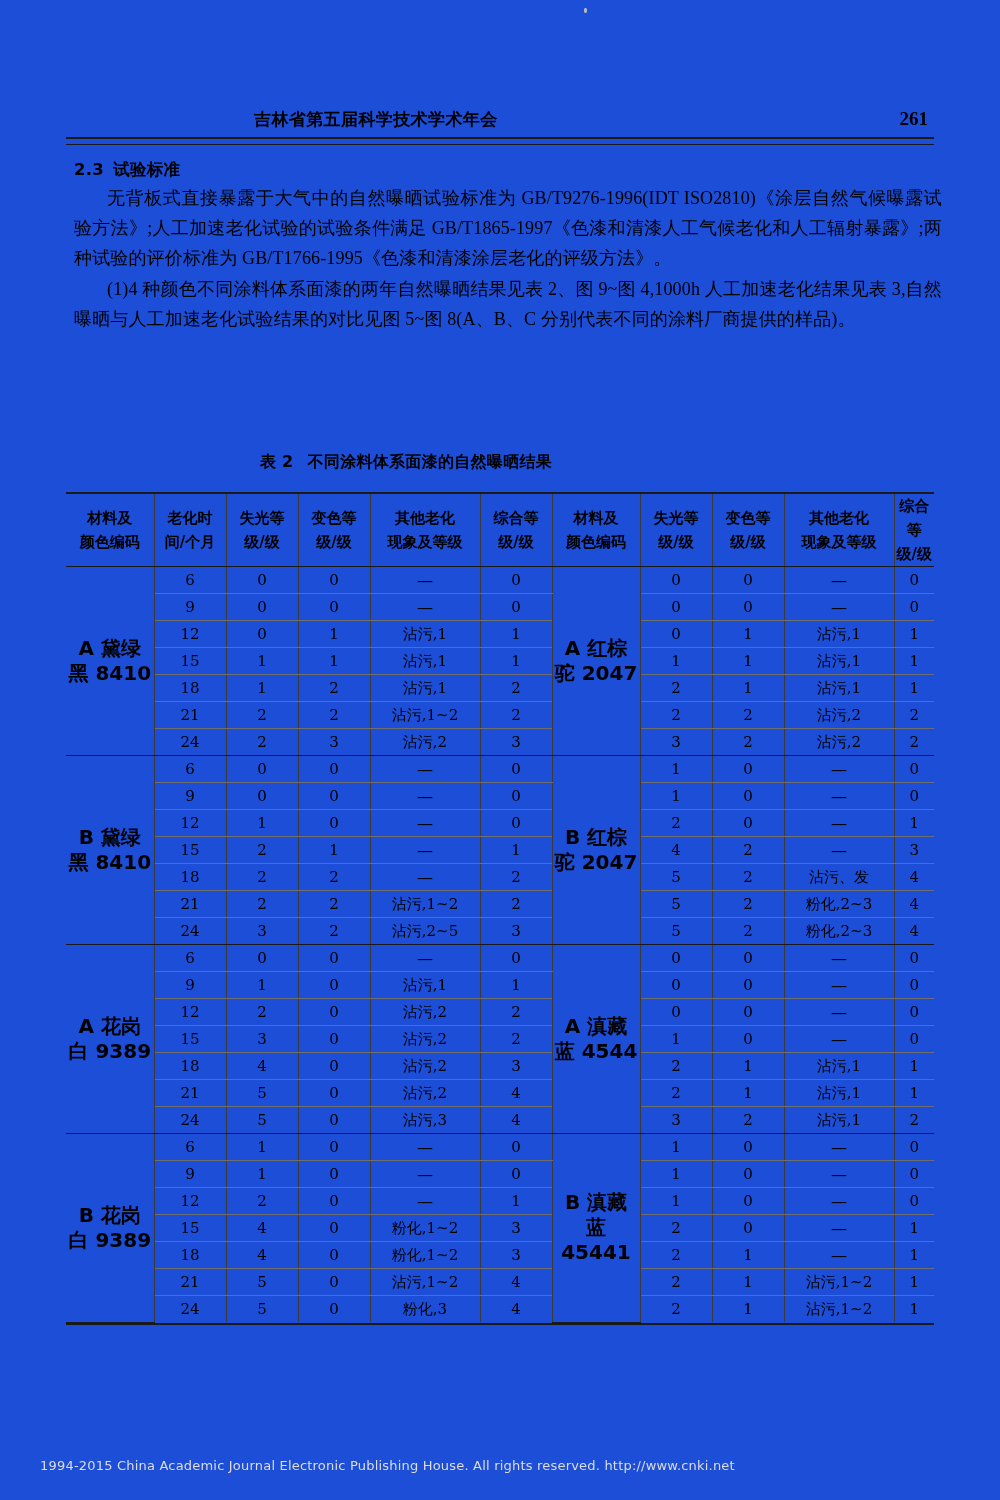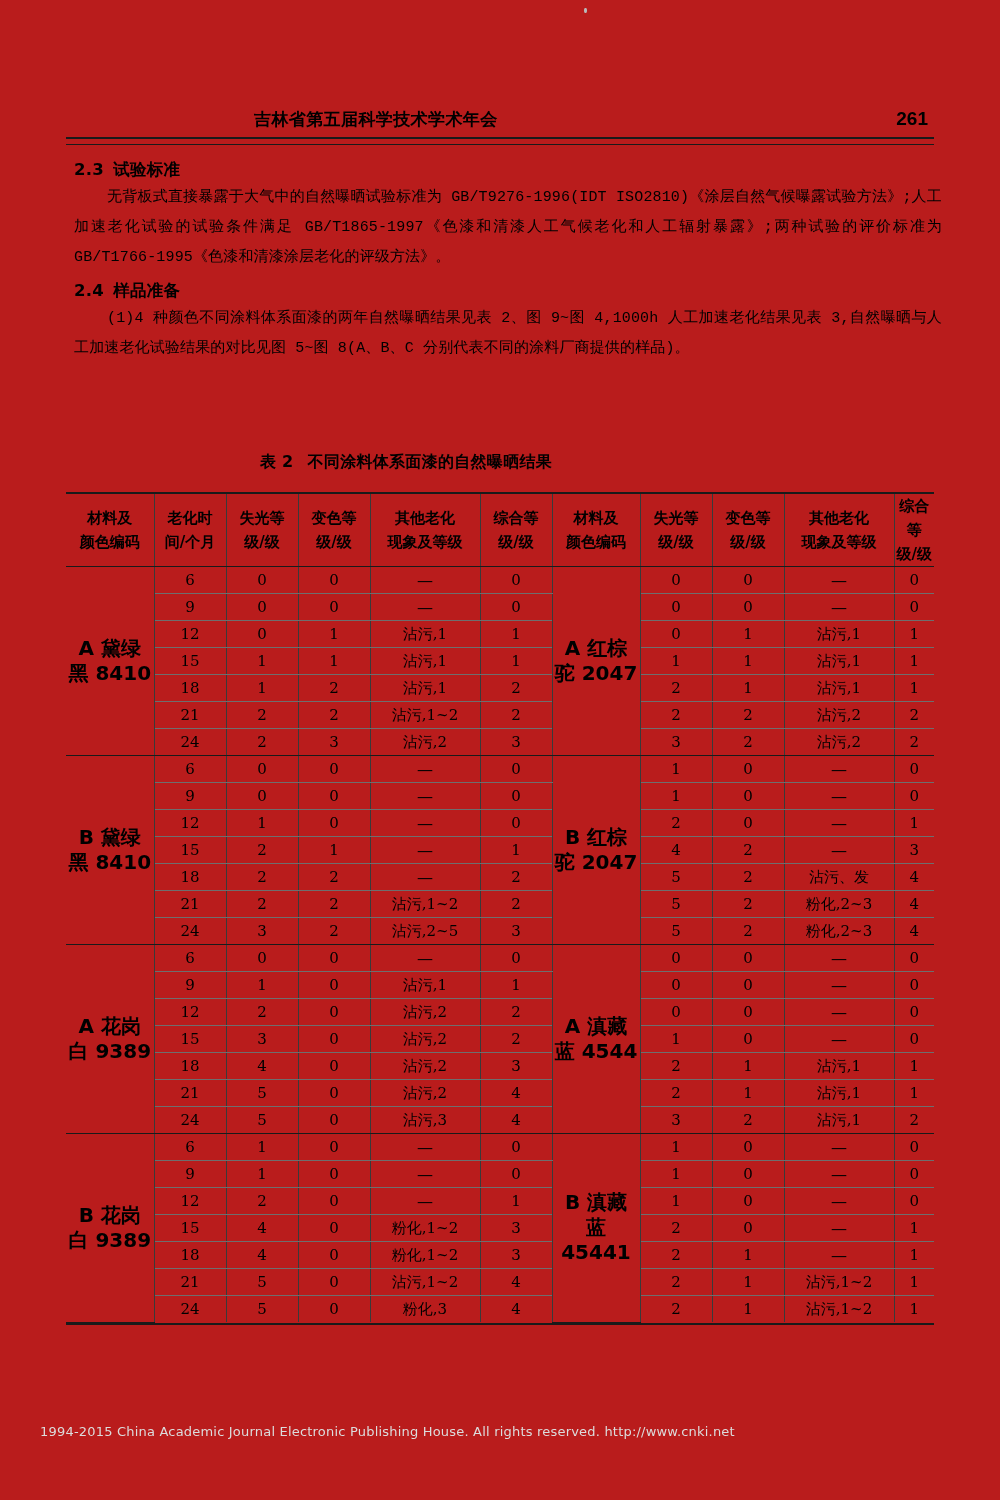--- a/index.html
+++ b/index.html
@@ -14,21 +14,21 @@
     position: relative;
     font-family: "DejaVu Serif", "Liberation Serif", serif;
     color: #000000;
     overflow: hidden;
   }
   .page {
     position: absolute;
     left: 0; top: 0;
     width: 1000px;
     height: 1500px;
-    background: #b91c1c;
+    background: #1d4ed8;
   }
   .speck {
     position: absolute;
     left: 584px; top: 8px;
     width: 3px; height: 5px;
     background: #b9b9b9;
     border-radius: 40%;
   }
 
   
@@ -41,21 +41,21 @@
     justify-content: space-between;
   }
   .runhead-title {
     font-family: "DejaVu Sans", "Liberation Sans", sans-serif;
     font-weight: bold;
     font-size: 17px;
     letter-spacing: 0.4px;
     margin-left: 182px;
   }
   .runhead-page {
-    font-family: Liberation Sans, sans-serif;
+    font-family: Liberation Serif, serif;
     font-size: 19px;
     font-weight: bold;
   }
   .rule-double {
     position: absolute;
     left: 66px; top: 137px;
     width: 868px;
     height: 5px;
     border-top: 2.2px solid #1a1a1a;
     border-bottom: 1.4px solid #1a1a1a;
@@ -69,27 +69,27 @@
   }
   .sec-head {
     font-family: "DejaVu Sans", "Liberation Sans", sans-serif;
     font-weight: bold;
     font-size: 16.5px;
     margin: 7px 0 2px 0;
     letter-spacing: 0.3px;
   }
   .sec-num { margin-right: 9px; }
   .para {
-    font-size: 15px;
+    font-size: 18px;
     line-height: 30px;
     text-align: justify;
     text-indent: 33px;
     margin: 0 0 1px 0;
     letter-spacing: 0.15px;
-    font-family: Liberation Mono, monospace;
+    font-family: Liberation Serif, serif;
   }
 
   
   .tbl-caption {
     position: absolute;
     left: 0; top: 452px;
     width: 812px;
     text-align: center;
     font-family: "DejaVu Sans", "Liberation Sans", sans-serif;
     font-weight: bold;
@@ -153,21 +153,21 @@
   table.data td.matcell.blockbot { border-bottom: 1.6px solid #1a1a1a; }
   table.data td.edgeL { border-left: none; }
   table.data td.edgeR { border-right: none; }
   table.data th.edgeL { border-left: none; }
   table.data th.edgeR { border-right: none; }
   .dash { font-size: 16px; letter-spacing: 0; }
 
   
   .footer {
     position: absolute;
-    left: 40px; top: 1424px;
+    left: 40px; top: 1458px;
     width: 920px;
     font-family: "DejaVu Sans", "Liberation Sans", sans-serif;
     font-size: 13px;
     color: #dcdcdc;
     letter-spacing: 0.2px;
     white-space: nowrap;
   }
 </style>
 </head>
 <body>
@@ -182,23 +182,20 @@
   </div>
   <div class="rule-double"></div>
 
   <div class="content">
 
     <div class="sec-head">
       <span class="sec-num">2.3</span><span>试验标准</span>
     </div>
     <p class="para">无背板式直接暴露于大气中的自然曝晒试验标准为 GB/T9276-1996(IDT ISO2810)《涂层自然气候曝露试验方法》;人工加速老化试验的试验条件满足 GB/T1865-1997《色漆和清漆人工气候老化和人工辐射暴露》;两种试验的评价标准为 GB/T1766-1995《色漆和清漆涂层老化的评级方法》。</p>
 
-    <div class="sec-head">
-      <span class="sec-num">2.4</span><span>样品准备</span>
-    </div>
 
     <p class="para">(1)4 种颜色不同涂料体系面漆的两年自然曝晒结果见表 2、图 9~图 4,1000h 人工加速老化结果见表 3,自然曝晒与人工加速老化试验结果的对比见图 5~图 8(A、B、C 分别代表不同的涂料厂商提供的样品)。</p>
 
   </div>
 
   <div class="tbl-caption">
     <span class="cap-num">表 2</span><span>不同涂料体系面漆的自然曝晒结果</span>
   </div>
 
   <div class="tbl-wrap">

